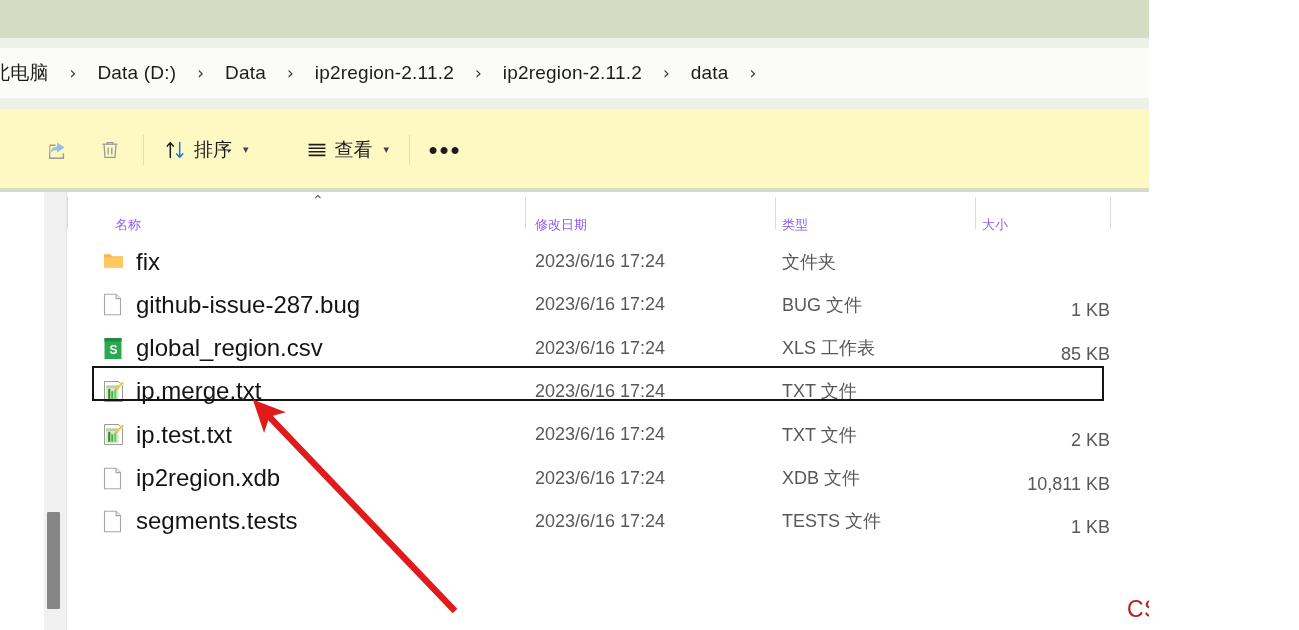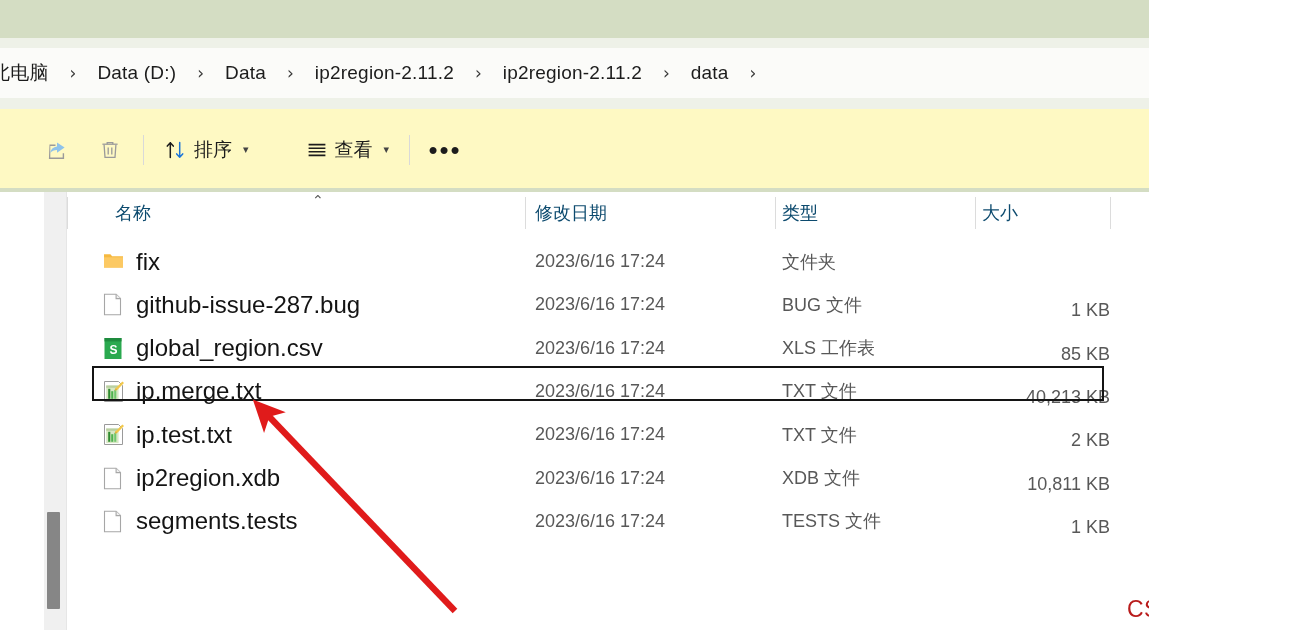--- a/index.html
+++ b/index.html
@@ -170,26 +170,26 @@
   }
 
   
   .hdr {
     position: absolute;
     left: 0; top: 0;
     width: 1232px; height: 42px;
   }
   .hdr-cell {
     position: absolute;
-    top: 0;
+    top: 12px;
     height: 42px;
     display: flex;
     align-items: center;
-    font-size: 18px;
-    color: #0c4a6e;
+    font-size: 13px;
+    color: #8b5cf6;
     white-space: nowrap;
   }
   .hdr-div {
     position: absolute;
     top: 5px;
     width: 1px;
     height: 32px;
     background: #dcdcdc;
   }
   .sort-caret {
@@ -433,21 +433,20 @@
                 <path d="M5.2 8.8 h2.1 v10 h-2.1 z" fill="#2f8a2f"></path>
                 <path d="M8.2 11.2 h2.1 v7.6 h-2.1 z" fill="#4eb24e"></path>
                 <path d="M11.2 9.8 h2.1 v9 h-2.1 z" fill="#71c66d"></path>
                 <path d="M12.6 8.2 L19.4 1.4 L21 3.1 L14.2 9.9 L11.9 10.6 z" fill="#f2c84b"></path>
                 <path d="M11.9 10.6 L12.6 8.2 L14.2 9.9 z" fill="#d8a93a"></path>
               </svg></span>
             <span class="fname">ip.merge.txt</span>
           </div>
           <div class="cell-date">2023/6/16 17:24</div>
           <div class="cell-type">TXT 文件</div>
-          <div class="cell-size">40,213 KB</div>
         </div>
         <div class="row" style="top: 221.2px;">
           <div class="cell-name">
             <span class="ico"><svg width="21" height="23" viewBox="0 0 21 23">
                 <path d="M1.5 1.5 h14 l4 4 v16 h-18 z" fill="#ffffff" stroke="#9a9a9a" stroke-width="1"></path>
                 <path d="M3.2 5.5 h12.4 v14.6 h-12.4 z" fill="#d8e8c4"></path>
                 <path d="M3.2 5.5 h12.4 v2.3 h-12.4 z" fill="#b9cfa0"></path>
                 <path d="M5.2 8.8 h2.1 v10 h-2.1 z" fill="#2f8a2f"></path>
                 <path d="M8.2 11.2 h2.1 v7.6 h-2.1 z" fill="#4eb24e"></path>
                 <path d="M11.2 9.8 h2.1 v9 h-2.1 z" fill="#71c66d"></path>

